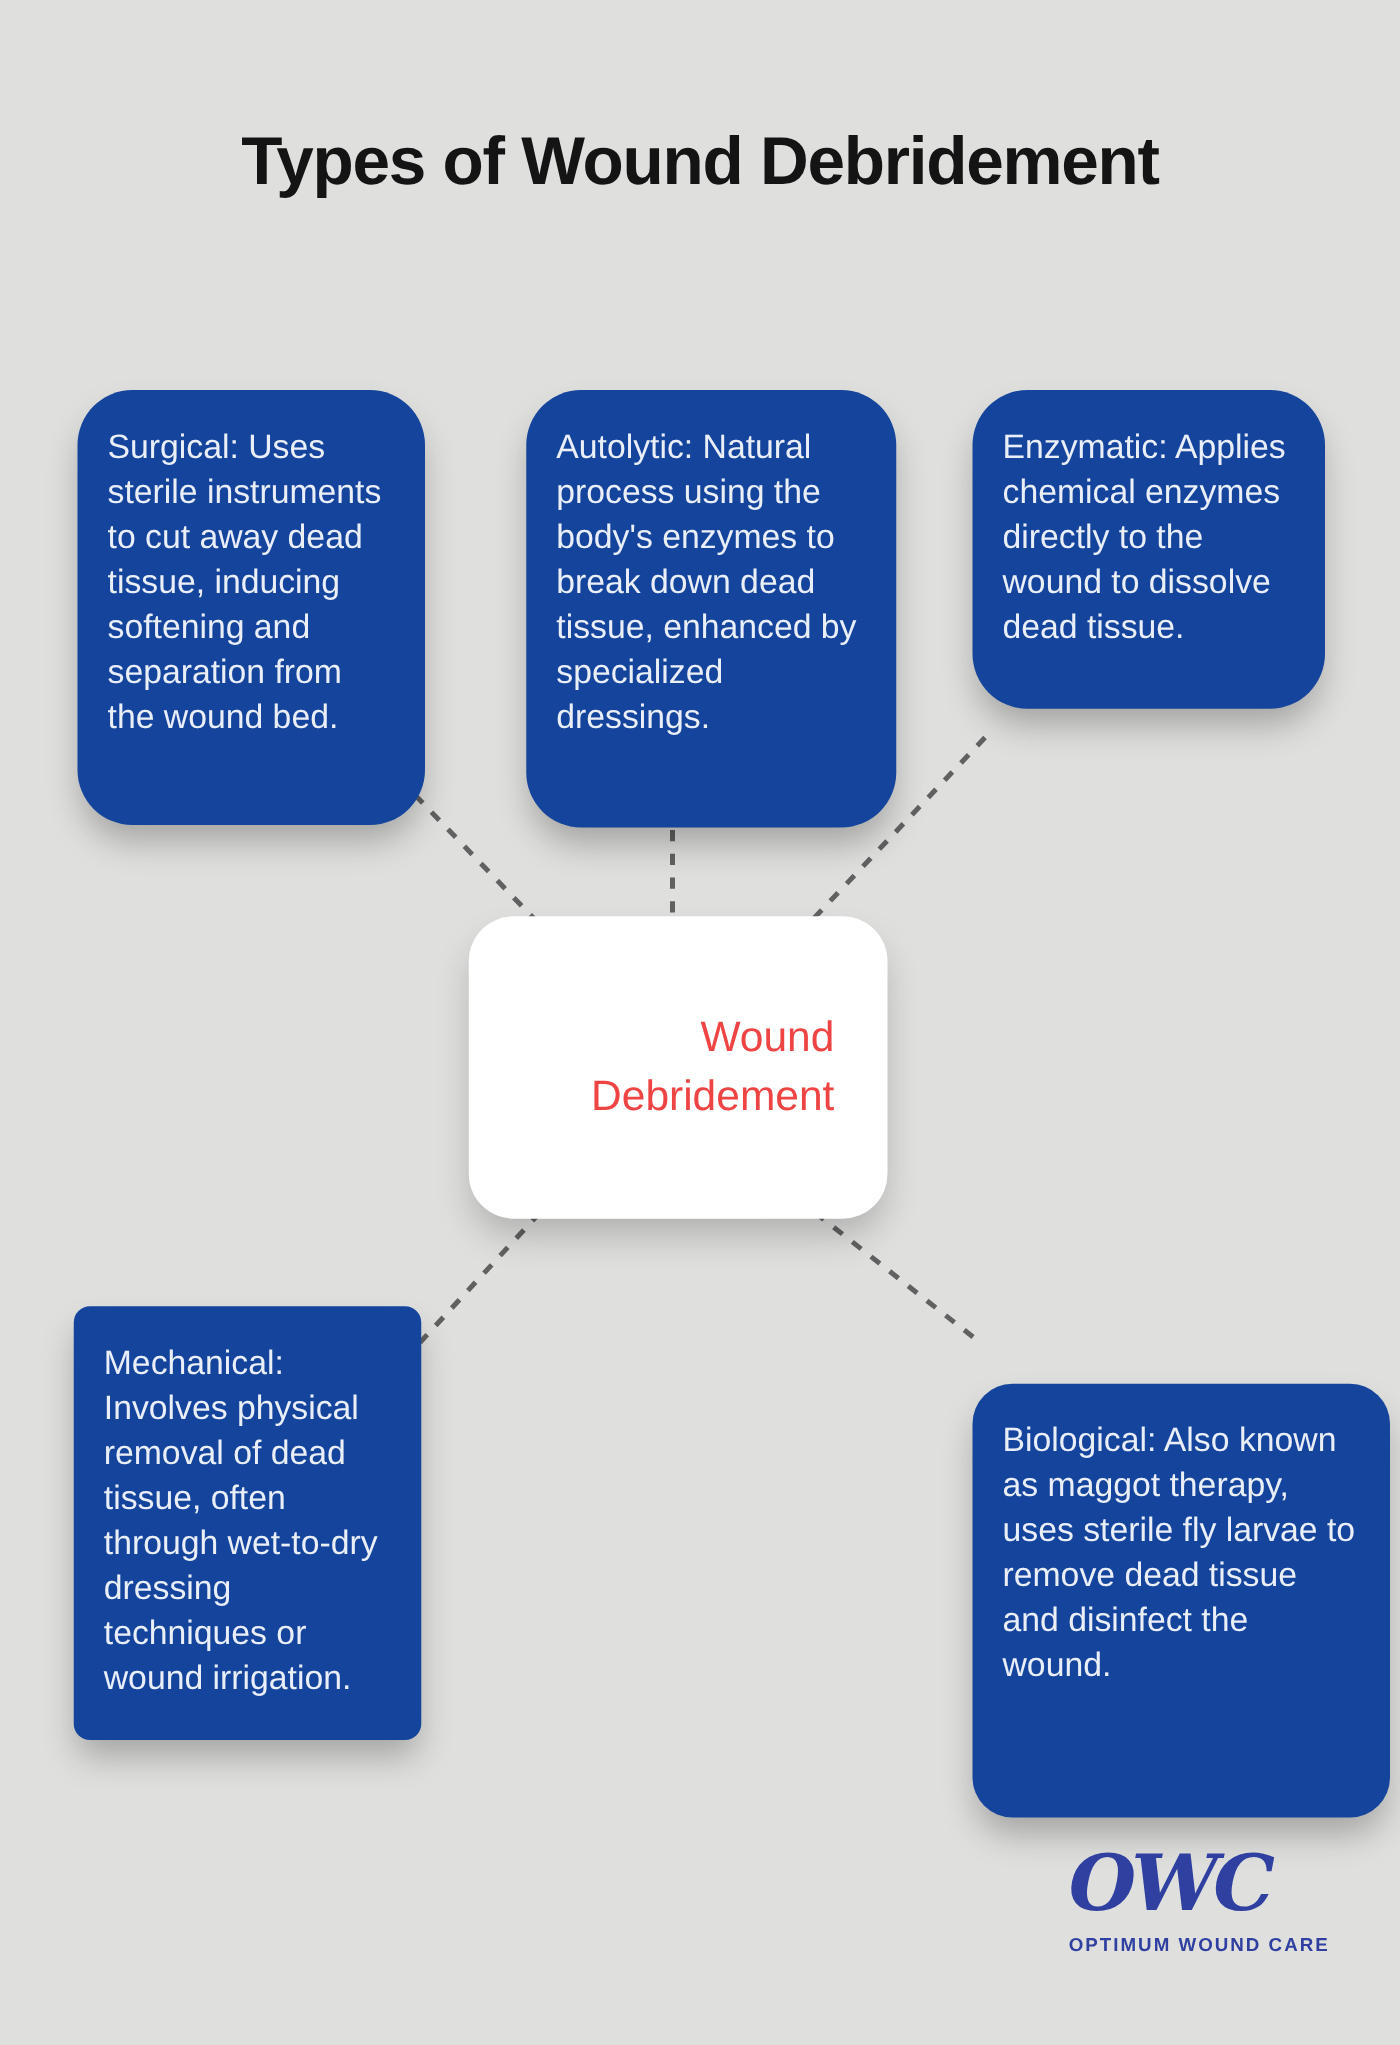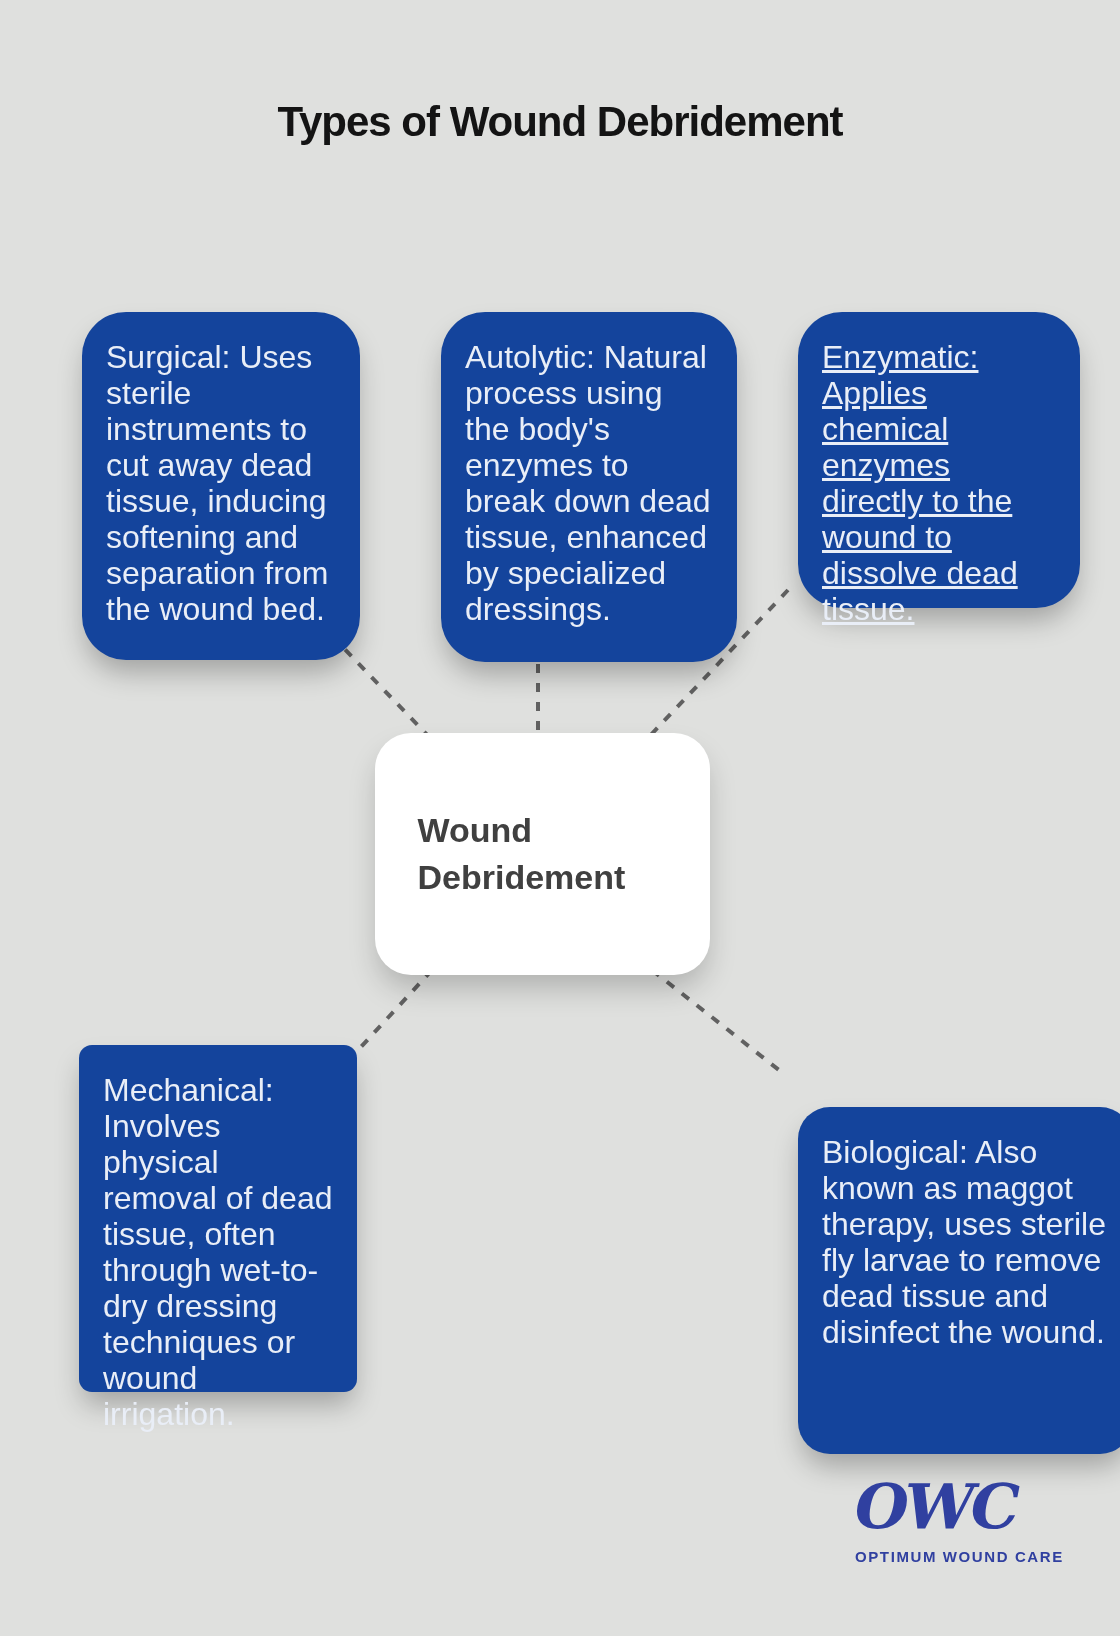--- a/index.html
+++ b/index.html
@@ -9,21 +9,21 @@
     font-family: "Liberation Sans", "DejaVu Sans", sans-serif;
     position: relative;
     overflow: hidden;
   }
   .canvas { position: absolute; inset: 0; }
 
   .page-title {
     position: absolute;
     top: 98px; left: 0; width: 1120px;
     text-align: center;
-    font-size: 42px;
+    font-size: 54px;
     font-weight: 800;
     letter-spacing: -1px;
     color: #141414;
     margin: 0;
   }
 
   svg.connectors {
     position: absolute; left: 0; top: 0;
     width: 1120px; height: 1636px;
     z-index: 1;
@@ -32,54 +32,53 @@
     stroke: #616161;
     stroke-width: 4;
     stroke-dasharray: 9 10;
   }
 
   .node {
     position: absolute;
     background: #14449c;
     border-radius: 44px;
     color: #e9eef7;
-    font-size: 32px;
+    font-size: 27px;
     line-height: 36px;
     padding: 27px 24px;
     box-sizing: border-box;
     z-index: 2;
     box-shadow: 0 16px 28px -4px rgba(0,0,0,0.28);
-    margin-left: 20px;
   }
   .node p { margin: 0; }
 
   .node-surgical   { left: 62px;  top: 312px; width: 278px; height: 348px; }
   .node-autolytic  { left: 421px; top: 312px; width: 296px; height: 350px; }
-  .node-enzymatic  { left: 778px; top: 312px; width: 282px; height: 296px; text-decoration: underline; }
+  .node-enzymatic  { left: 778px; top: 312px; width: 282px; height: 255px; }
   .node-mechanical { left: 59px;  top: 1045px; width: 278px; height: 347px; border-radius: 13px; }
   .node-biological { left: 778px; top: 1107px; width: 334px; height: 347px; border-radius: 32px; }
 
   .center-node {
     position: absolute;
     left: 375px; top: 733px;
     width: 335px; height: 242px;
     background: #ffffff;
     border-radius: 36px;
     z-index: 2;
     box-shadow: 0 16px 30px -4px rgba(0,0,0,0.22);
     display: flex;
     align-items: center;
     justify-content: center;
   }
   .center-node .center-label {
     font-size: 34px;
-    font-weight: 700;
+    font-weight: 400;
     line-height: 47px;
-    color: #404040;
-    text-align: left;
+    color: #ef4444;
+    text-align: right;
     width: 250px;
   }
 
   .logo {
     position: absolute;
     left: 855px; top: 1472px;
     width: 240px;
     text-align: left;
     color: #3040a0;
     z-index: 2;

